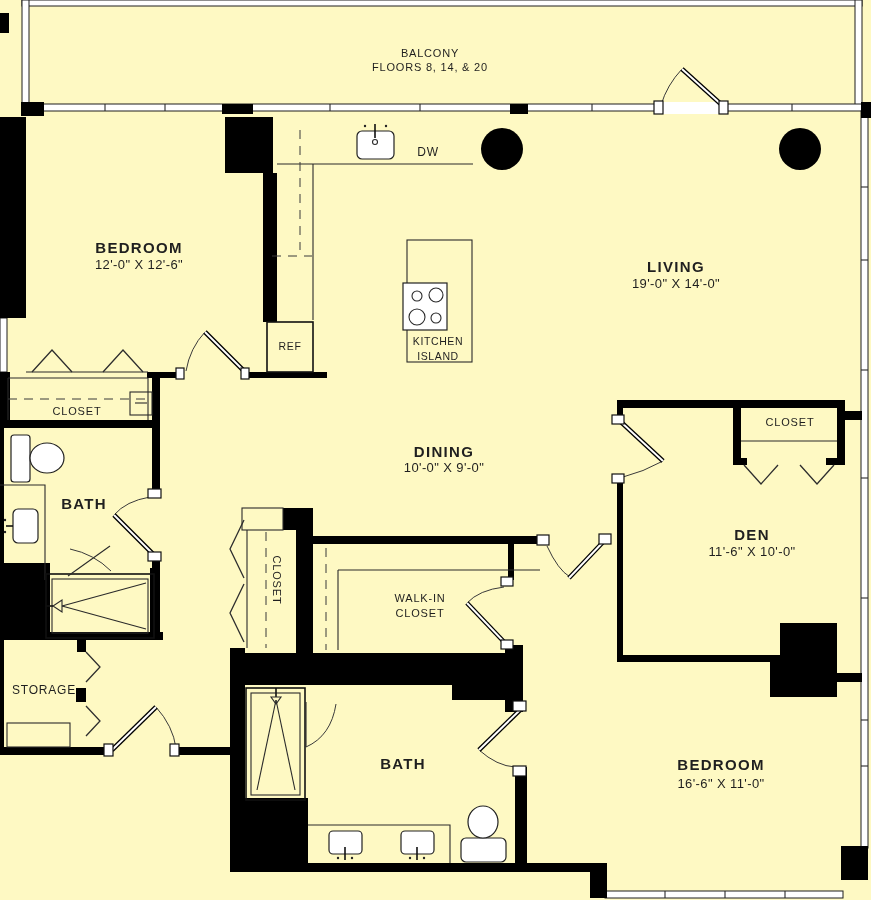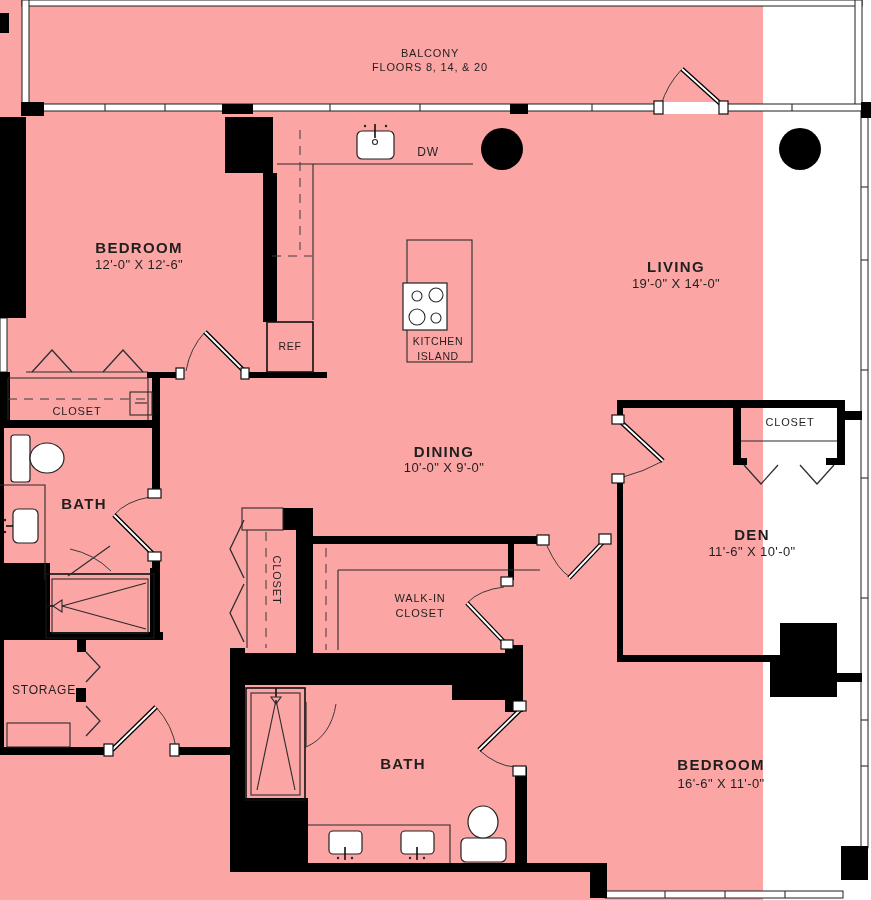--- a/index.html
+++ b/index.html
@@ -1,16 +1,16 @@
 <!DOCTYPE html>
 <html><head>
 <meta charset="utf-8">
 <style>
   html,body{margin:0;padding:0;background:#ffffff;}
-  .plan-wrap{width:763px;height:900px;background:#fca5a5;position:relative;}
+  .plan-wrap{width:871px;height:900px;background:#fef9c3;position:relative;}
   svg{display:block;}
   text{font-family:"Liberation Sans",sans-serif;fill:#1f1f1f;text-anchor:middle;}
   .room-name{font-size:15px;font-weight:bold;letter-spacing:1.3px;}
   .room-dims{font-size:13px;letter-spacing:.4px;}
   .small-label{font-size:11px;letter-spacing:.8px;}
   .mid-label{font-size:12px;letter-spacing:.8px;}
   .tiny-label{font-size:10.5px;letter-spacing:.6px;}
   .wall{fill:#000;}
   .winline{fill:#fff;stroke:#1f1f1f;stroke-width:1;}
   .thin{stroke:#2a2a2a;stroke-width:1.1;fill:none;}

